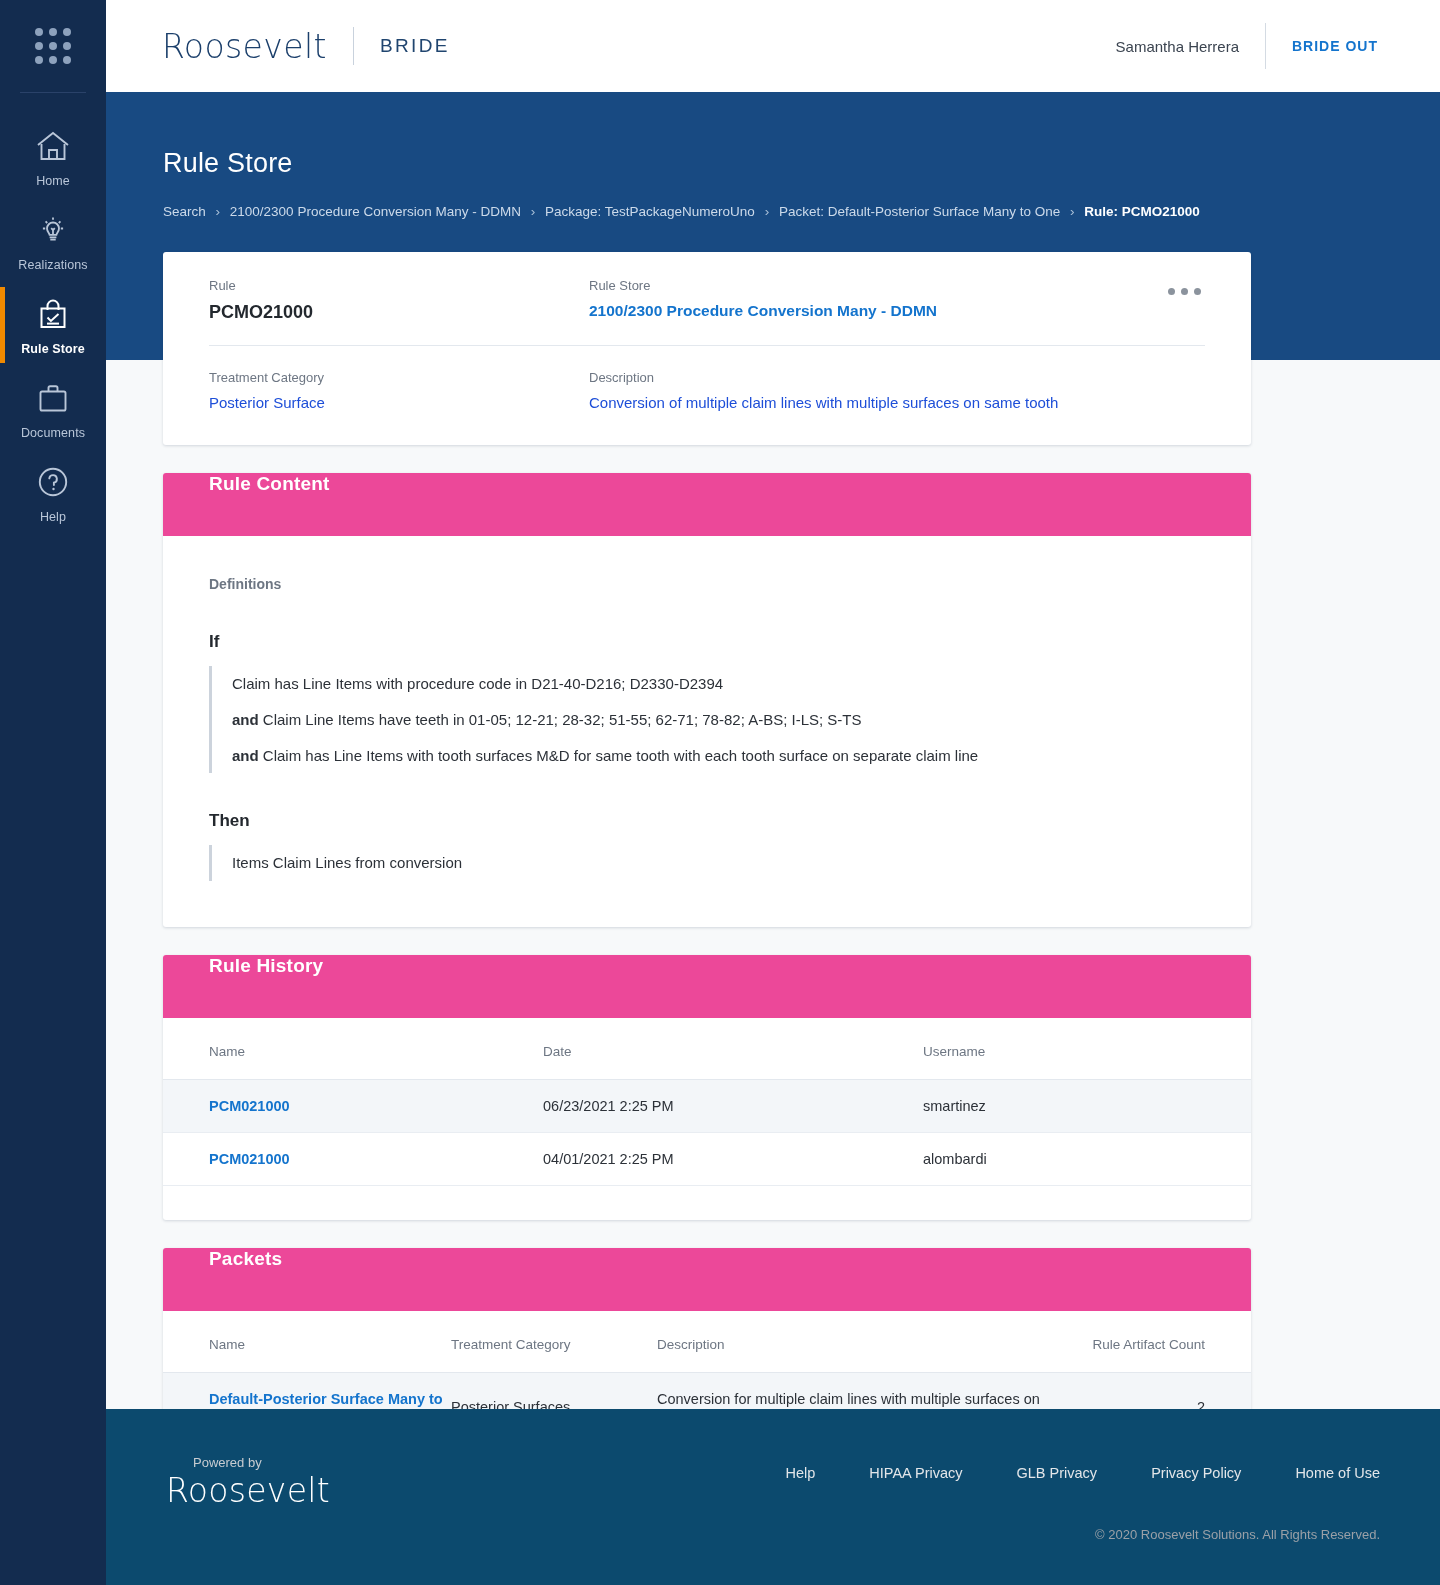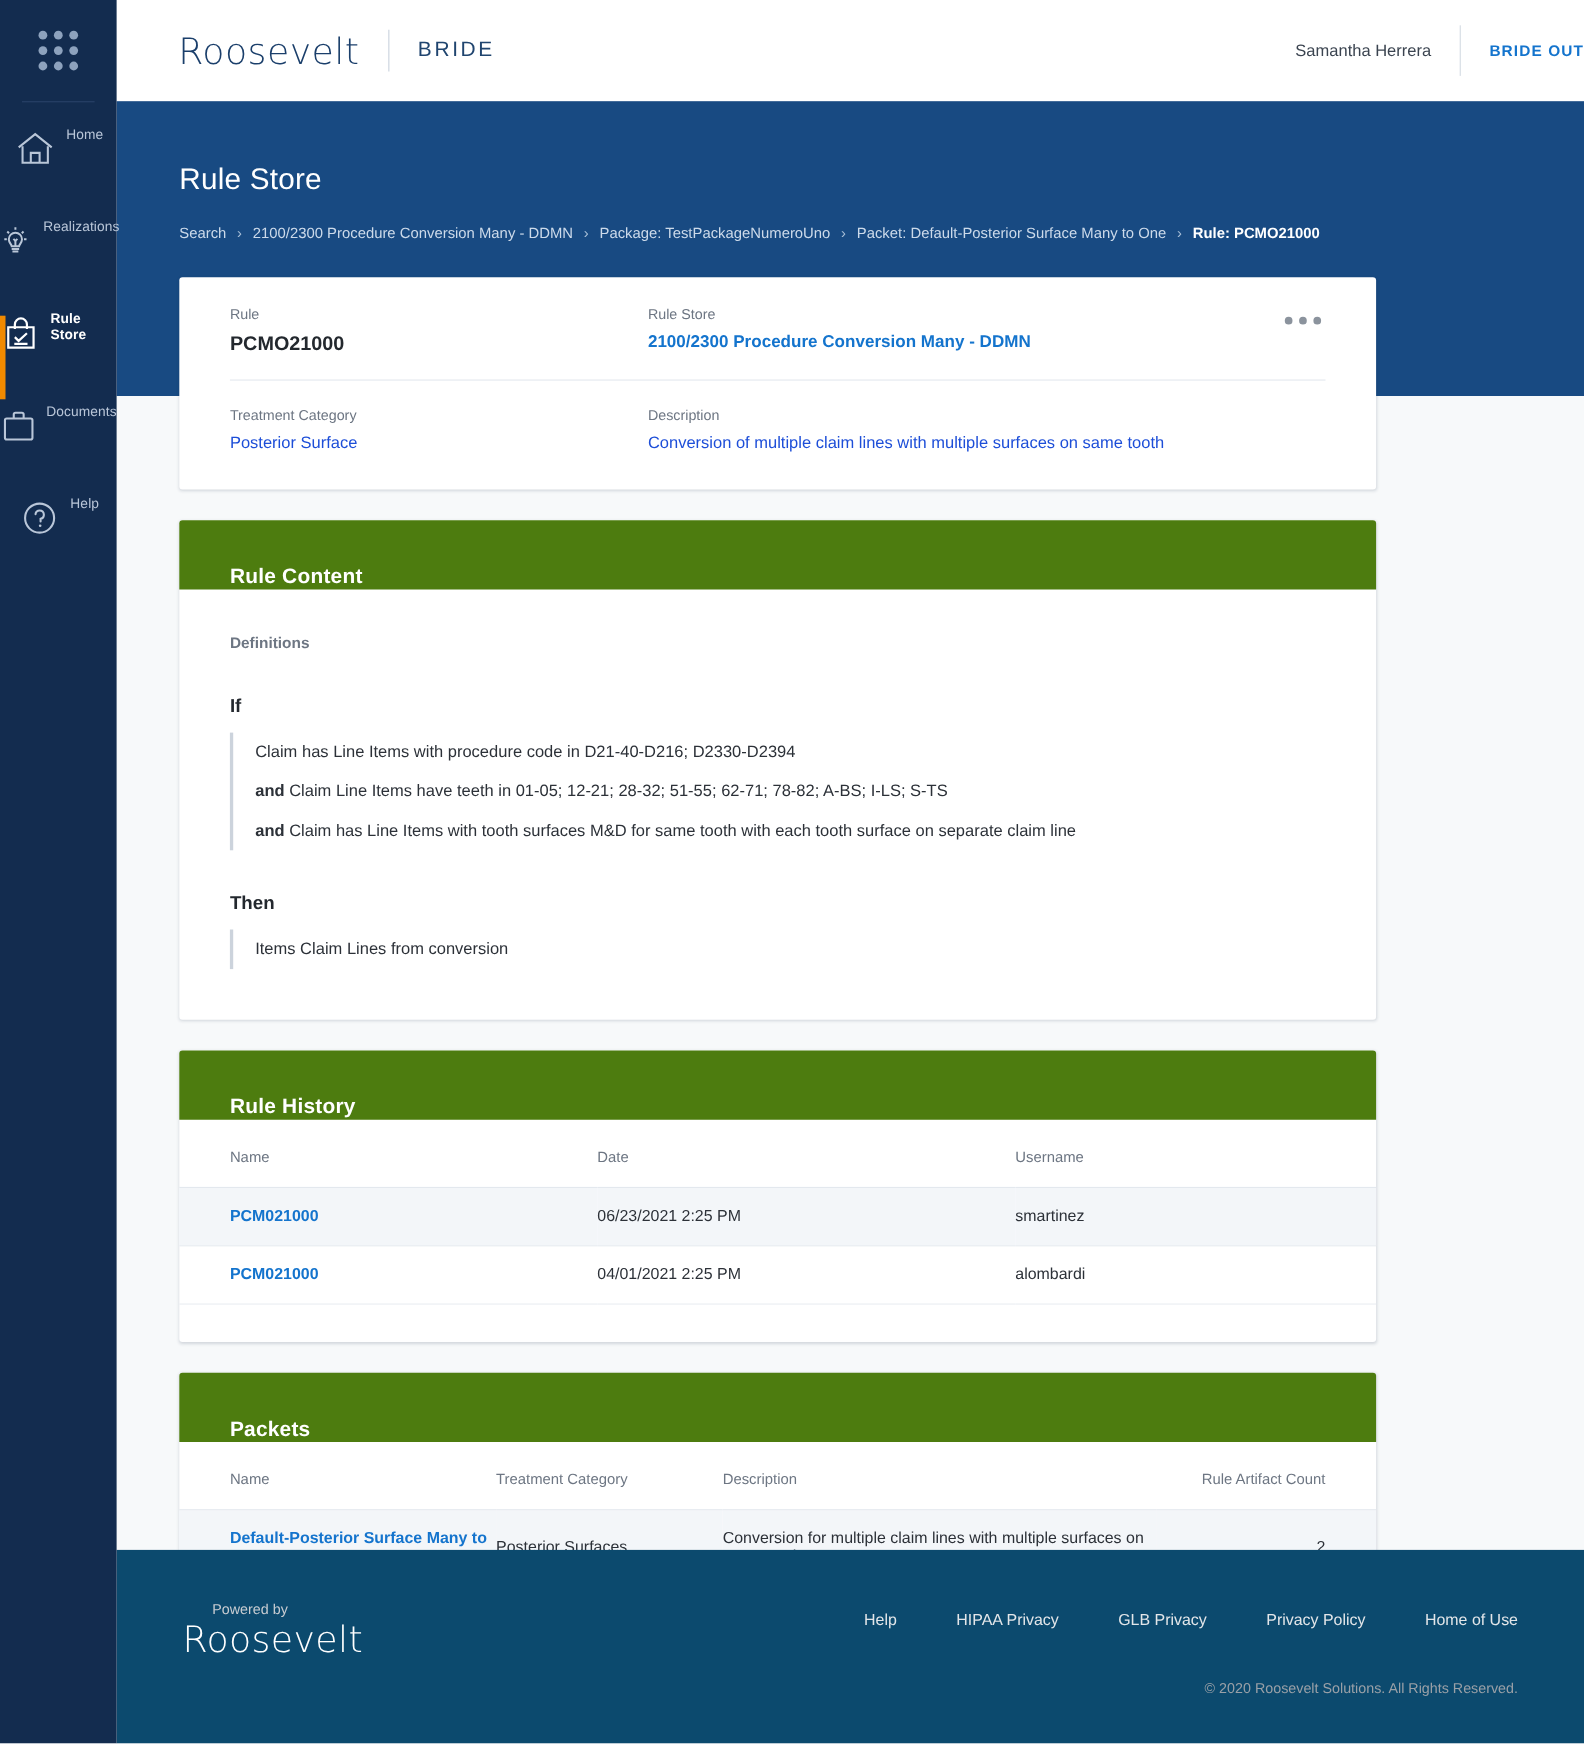--- a/index.html
+++ b/index.html
@@ -22,22 +22,22 @@
     height: 92px; display: flex; align-items: center; justify-content: center;
     cursor: pointer;
   }
   .grid-dots { display: grid; grid-template-columns: repeat(3, 8px); gap: 6px; }
   .grid-dots i { width: 8px; height: 8px; border-radius: 50%; background: #8da2bd; display: block; }
   .sb-sep { height: 1px; background: #2a4269; margin: 0 20px; }
   .nav { padding-top: 22px; }
   .nav-item {
     position: relative;
     height: 84px;
-    display: flex; flex-direction: row;
-    justify-content: center;
+    display: flex; flex-direction: column;
+    align-items: center; justify-content: center;
     gap: 8px; cursor: pointer;
     color: #b9c6d8;
   }
   .nav-item .ico { width: 40px; height: 40px; display: flex; align-items: center; justify-content: center; }
   .nav-item .lbl { font-size: 12.5px; letter-spacing: .1px; }
   .nav-item.active { color: #ffffff; }
   .nav-item.active .lbl { font-weight: bold; }
   .nav-item.active::before {
     content: ""; position: absolute; left: 0; top: 4px; bottom: 4px;
     width: 5px; background: #f18a00;
@@ -50,21 +50,21 @@
     background: #ffffff;
     display: flex; align-items: center;
   }
   .brand { display: flex; align-items: center; padding-left: 56px; }
   .brand-word {
     font-family: "DejaVu Sans", sans-serif;
     font-size: 33px; font-weight: 300; color: #1b3f6b; letter-spacing: .4px;
   }
   .brand-div { width: 1px; height: 38px; background: #c9d2dd; margin: 0 26px; }
   .brand-sub { font-size: 19px; color: #20456f; letter-spacing: 2.4px; }
-  .top-right { margin-left: auto; display: flex; align-items: center; }
+  .top-right { margin-left: auto; display: flex; align-items: center; padding-right: 62px; }
   .user-name { font-size: 15px; color: #3b4450; }
   .top-div { width: 1px; height: 46px; background: #d4dbe3; margin: 0 26px; }
   .signout {
     font-size: 14px; font-weight: bold; color: #1474cd;
     letter-spacing: 1px; cursor: pointer;
   }
 
   
   .hero {
     position: absolute; left: 106px; top: 92px;
@@ -107,23 +107,23 @@
   .fld-value.plain { font-weight: 400; font-size: 15px; color: #1d4ed8; }
   .fld-link { font-size: 15.5px; color: #1474cd; font-weight: bold; cursor: pointer; }
   .kebab {
     position: absolute; right: 50px; top: 36px;
     display: flex; gap: 6px; cursor: pointer;
   }
   .kebab i { width: 7px; height: 7px; border-radius: 50%; background: #8b939d; display: block; }
 
   
   .sec-head {
-    background: #4d7c0f;
+    background: #ec4899;
     border-radius: 3px 3px 0 0;
-    height: 63px; display: flex; align-items: flex-end;
+    height: 63px; display: flex; align-items: flex-start;
     padding-left: 46px;
   }
   .sec-title { color: #ffffff; font-size: 19px; font-weight: bold; letter-spacing: .2px; }
 
   
   .rc-body { padding: 40px 46px 46px 46px; }
   .rc-defs { font-size: 14px; color: #6d7683; font-weight: bold; margin-bottom: 40px; }
   .rc-kw { font-size: 17px; font-weight: bold; color: #23282e; margin-bottom: 14px; }
   .rc-group { border-left: 3px solid #ccd3dc; padding-left: 20px; margin-bottom: 38px; }
   .rc-line { font-size: 15px; color: #2c3138; padding: 7px 0; line-height: 1.45; }

